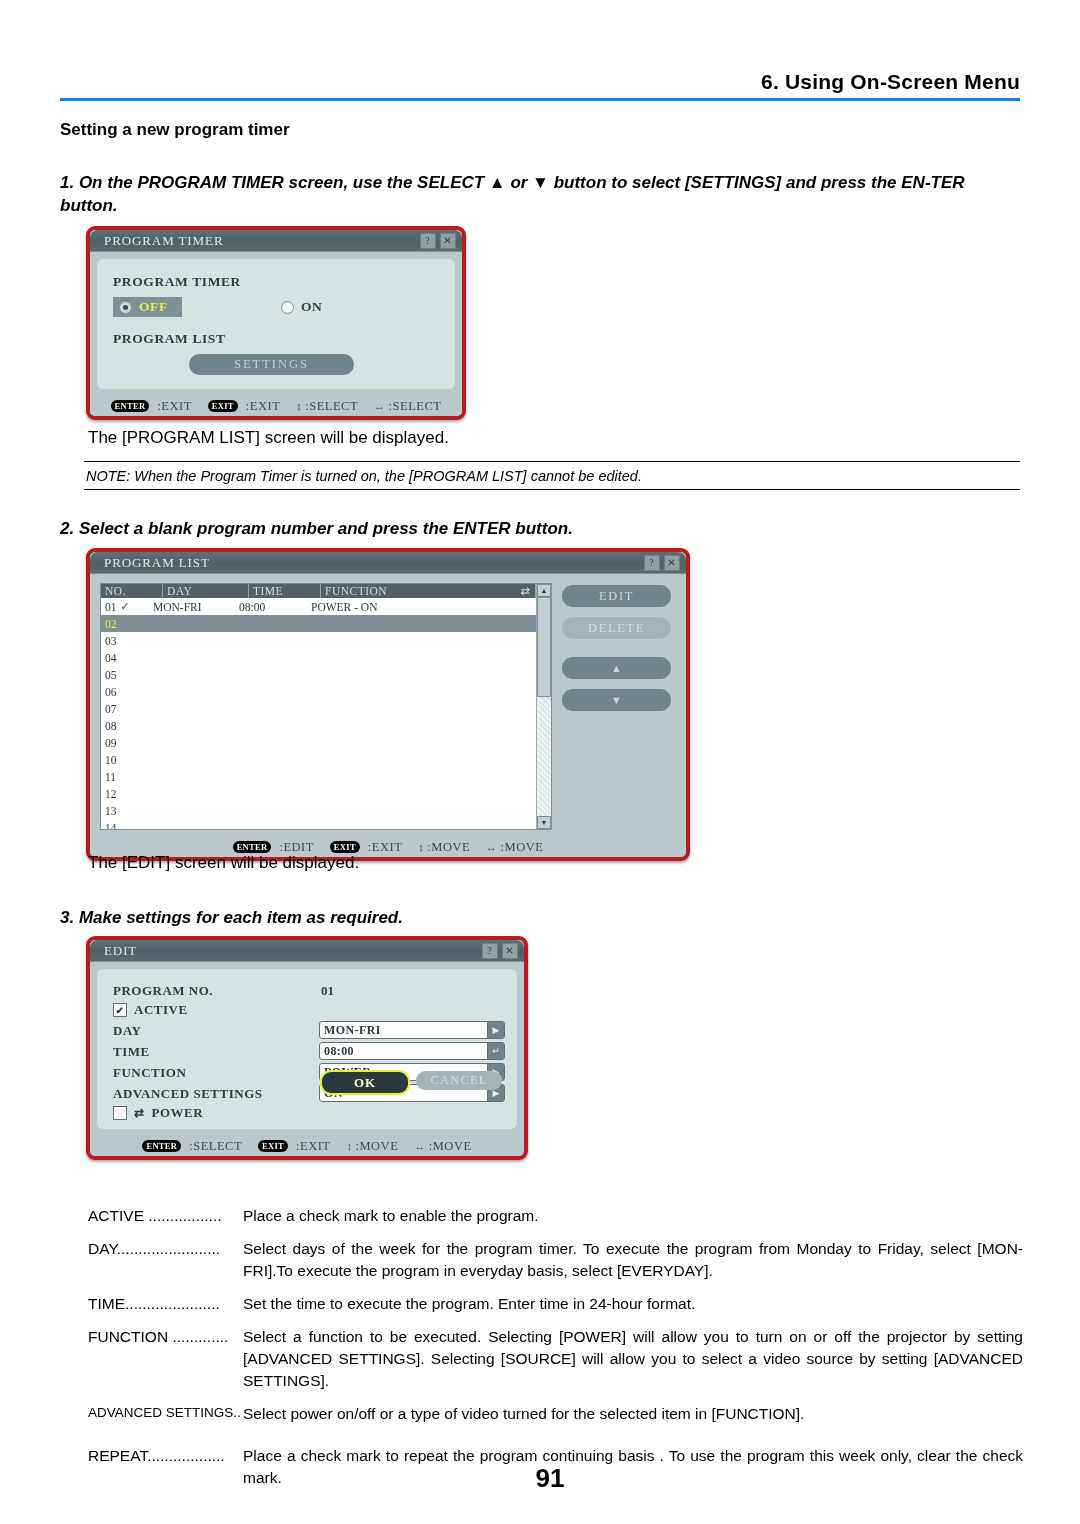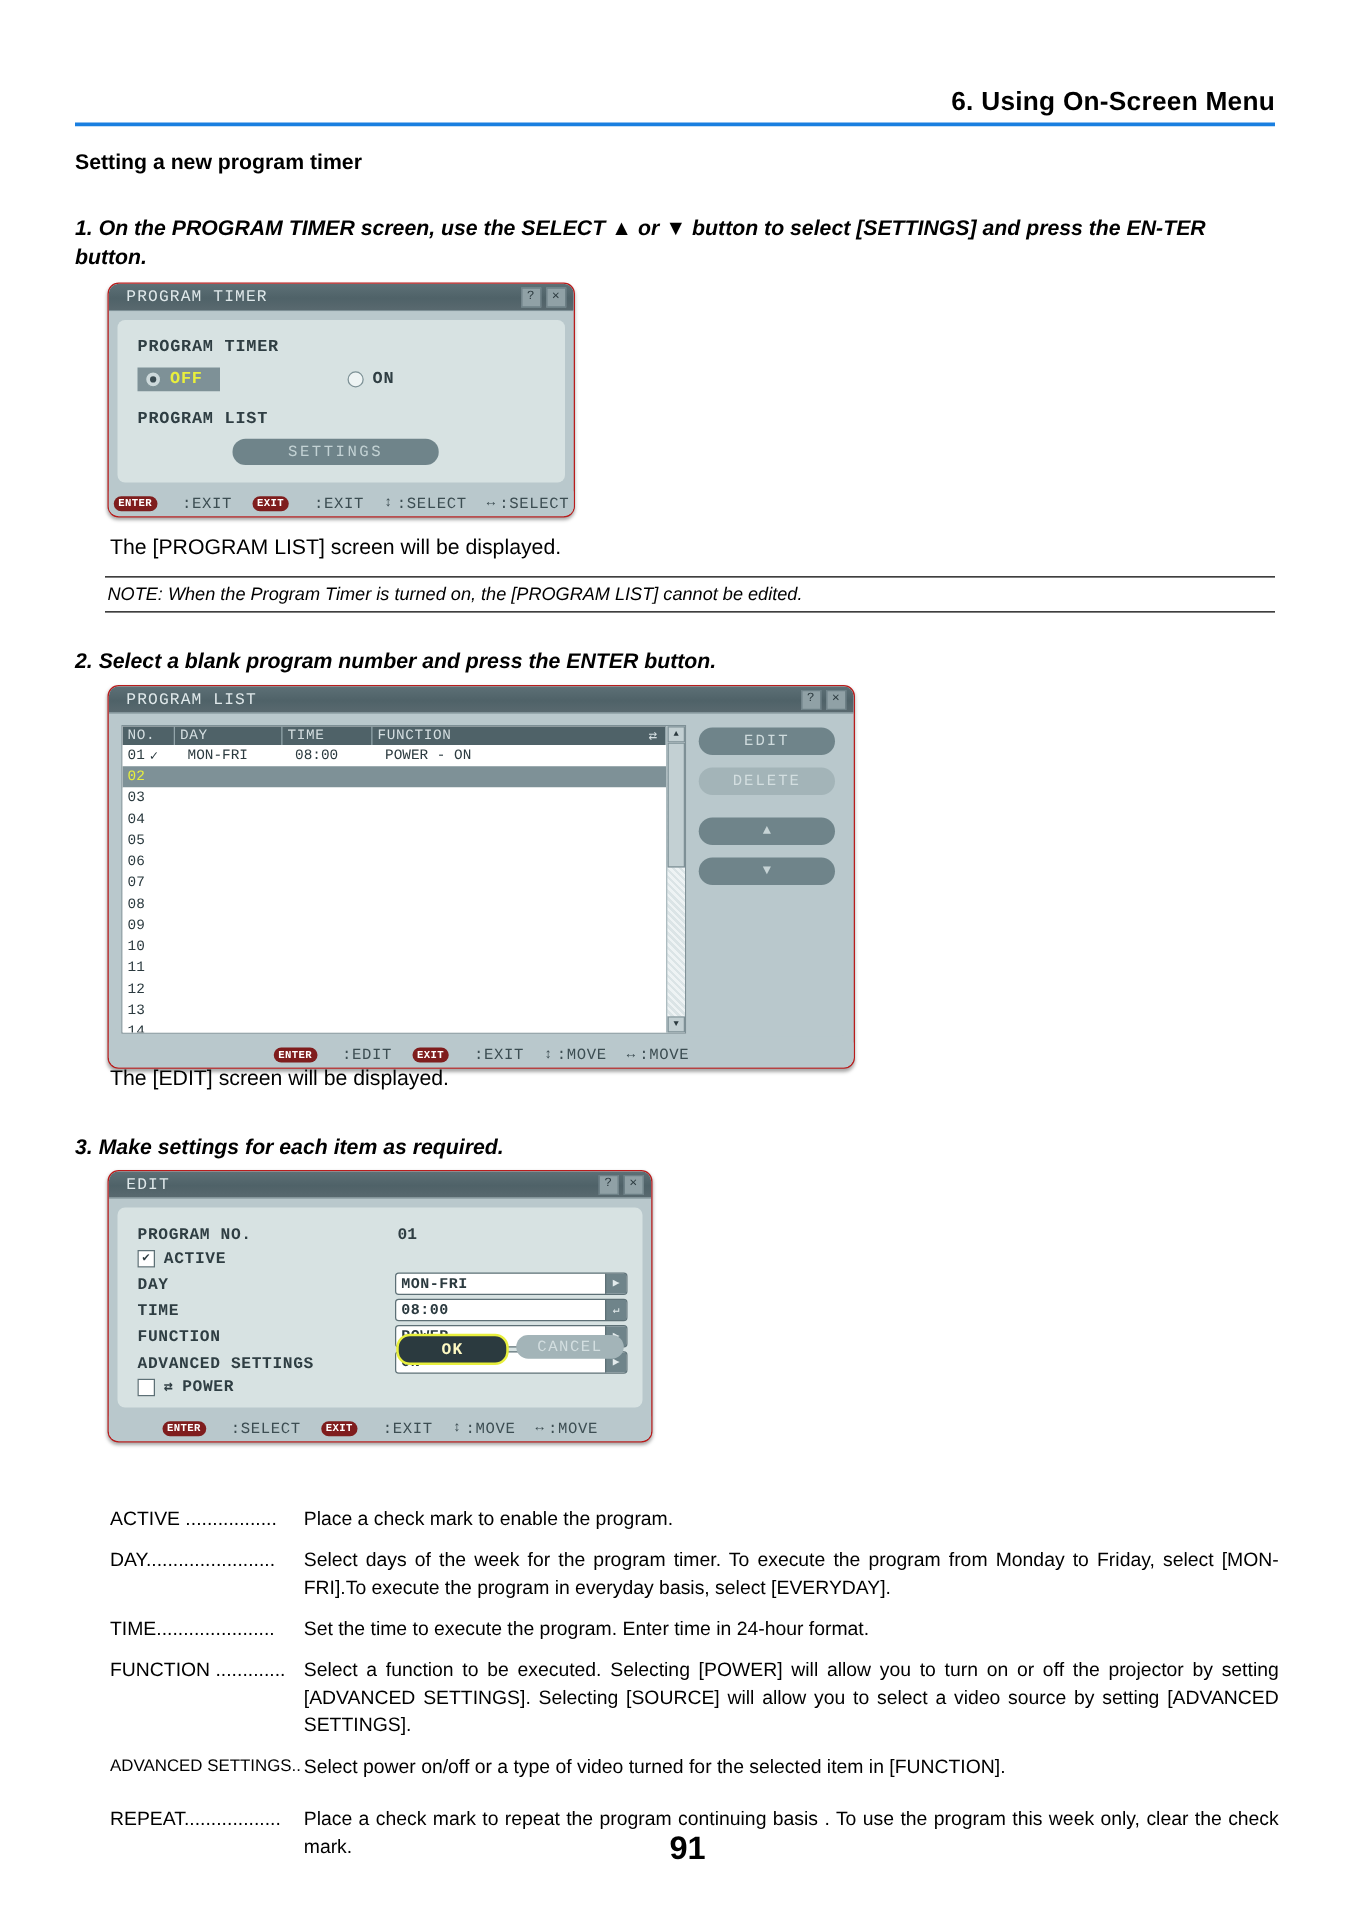--- a/index.html
+++ b/index.html
@@ -59,24 +59,24 @@
   .defterm.small{font-size:13.5px;}
   .defdesc{flex:1;text-align:justify;}
   .defrow.tight{margin-bottom:20px;}
 
   
   .osd{
     position:absolute;
     background:#b9c8cc;
     border-radius:9px;
     box-shadow:0 2px 3px rgba(0,0,0,.35);
-    font-family:Liberation Mono, monospace;
+    font-family:Liberation Serif, serif;
     color:#e8eef0;
     overflow:hidden;
-    border:1px solid #b91c1c;
+    border:4px solid #b91c1c;
   }
   .osd-title{
     height:21px;
     background:linear-gradient(to bottom,#5d7076 0%,#4f6268 55%,#59696f 100%);
     display:flex;align-items:center;
     padding:0 6px 0 14px;
     font-size:13px;letter-spacing:.9px;color:#dfe8ea;
     border-radius:8px 8px 0 0;
     border-bottom:1px solid #7e9096;
   }
@@ -93,23 +93,23 @@
     background:#d7e2e2;
     border-radius:6px;
     position:relative;
   }
   .osd-foot{
     height:20px;display:flex;align-items:center;justify-content:center;
     gap:16px;font-size:12.5px;color:#3c4d52;letter-spacing:.5px;
     background:#b9c8cc;
   }
   .keycap{
-    display:inline-block;background:#7f1d1d;color:#fff;
+    display:inline-block;background:#000000;color:#fff;
     font-size:8.5px;letter-spacing:.3px;
-    padding:1.5px 4px 1px;border-radius:6px;margin-right:20px;
+    padding:1.5px 4px 1px;border-radius:6px;margin-right:8px;
     vertical-align:middle;font-weight:bold;
   }
   .fitem{display:flex;align-items:center;white-space:nowrap;}
   .arrglyph{font-size:11px;margin-right:3px;display:inline-block;}
 
   
   #dlg-program-timer{left:86px;top:226px;width:372px;}
   #dlg-program-timer .osd-body{height:130px;}
   .pt-label{
     position:absolute;font-size:13.5px;color:#2f3e43;letter-spacing:.6px;
@@ -155,21 +155,21 @@
   }
   .pl-table{flex:1;display:flex;flex-direction:column;overflow:hidden;}
   .pl-head{
     display:flex;height:17px;background:#4f6268;color:#d4dee0;
     font-size:11.5px;letter-spacing:.5px;align-items:center;
   }
   .pl-head .c{
     border-right:1px solid #93a5aa;height:100%;display:flex;align-items:center;
     padding-left:4px;box-sizing:border-box;
   }
-  .c-no{width:42px;}
+  .c-no{width:62px;}
   .c-day{width:86px;}
   .c-time{width:72px;}
   .c-fn{flex:1;border-right:none !important;}
   .c-rep{width:20px;justify-content:center;padding-left:0 !important;}
   .pl-row{
     display:flex;height:17px;align-items:center;font-size:11.5px;
     color:#2b3a3f;background:#fff;
   }
   .pl-row.sel{background:#7e9197;}
   .pl-row.sel .f-no{color:#e8ef3d;}

